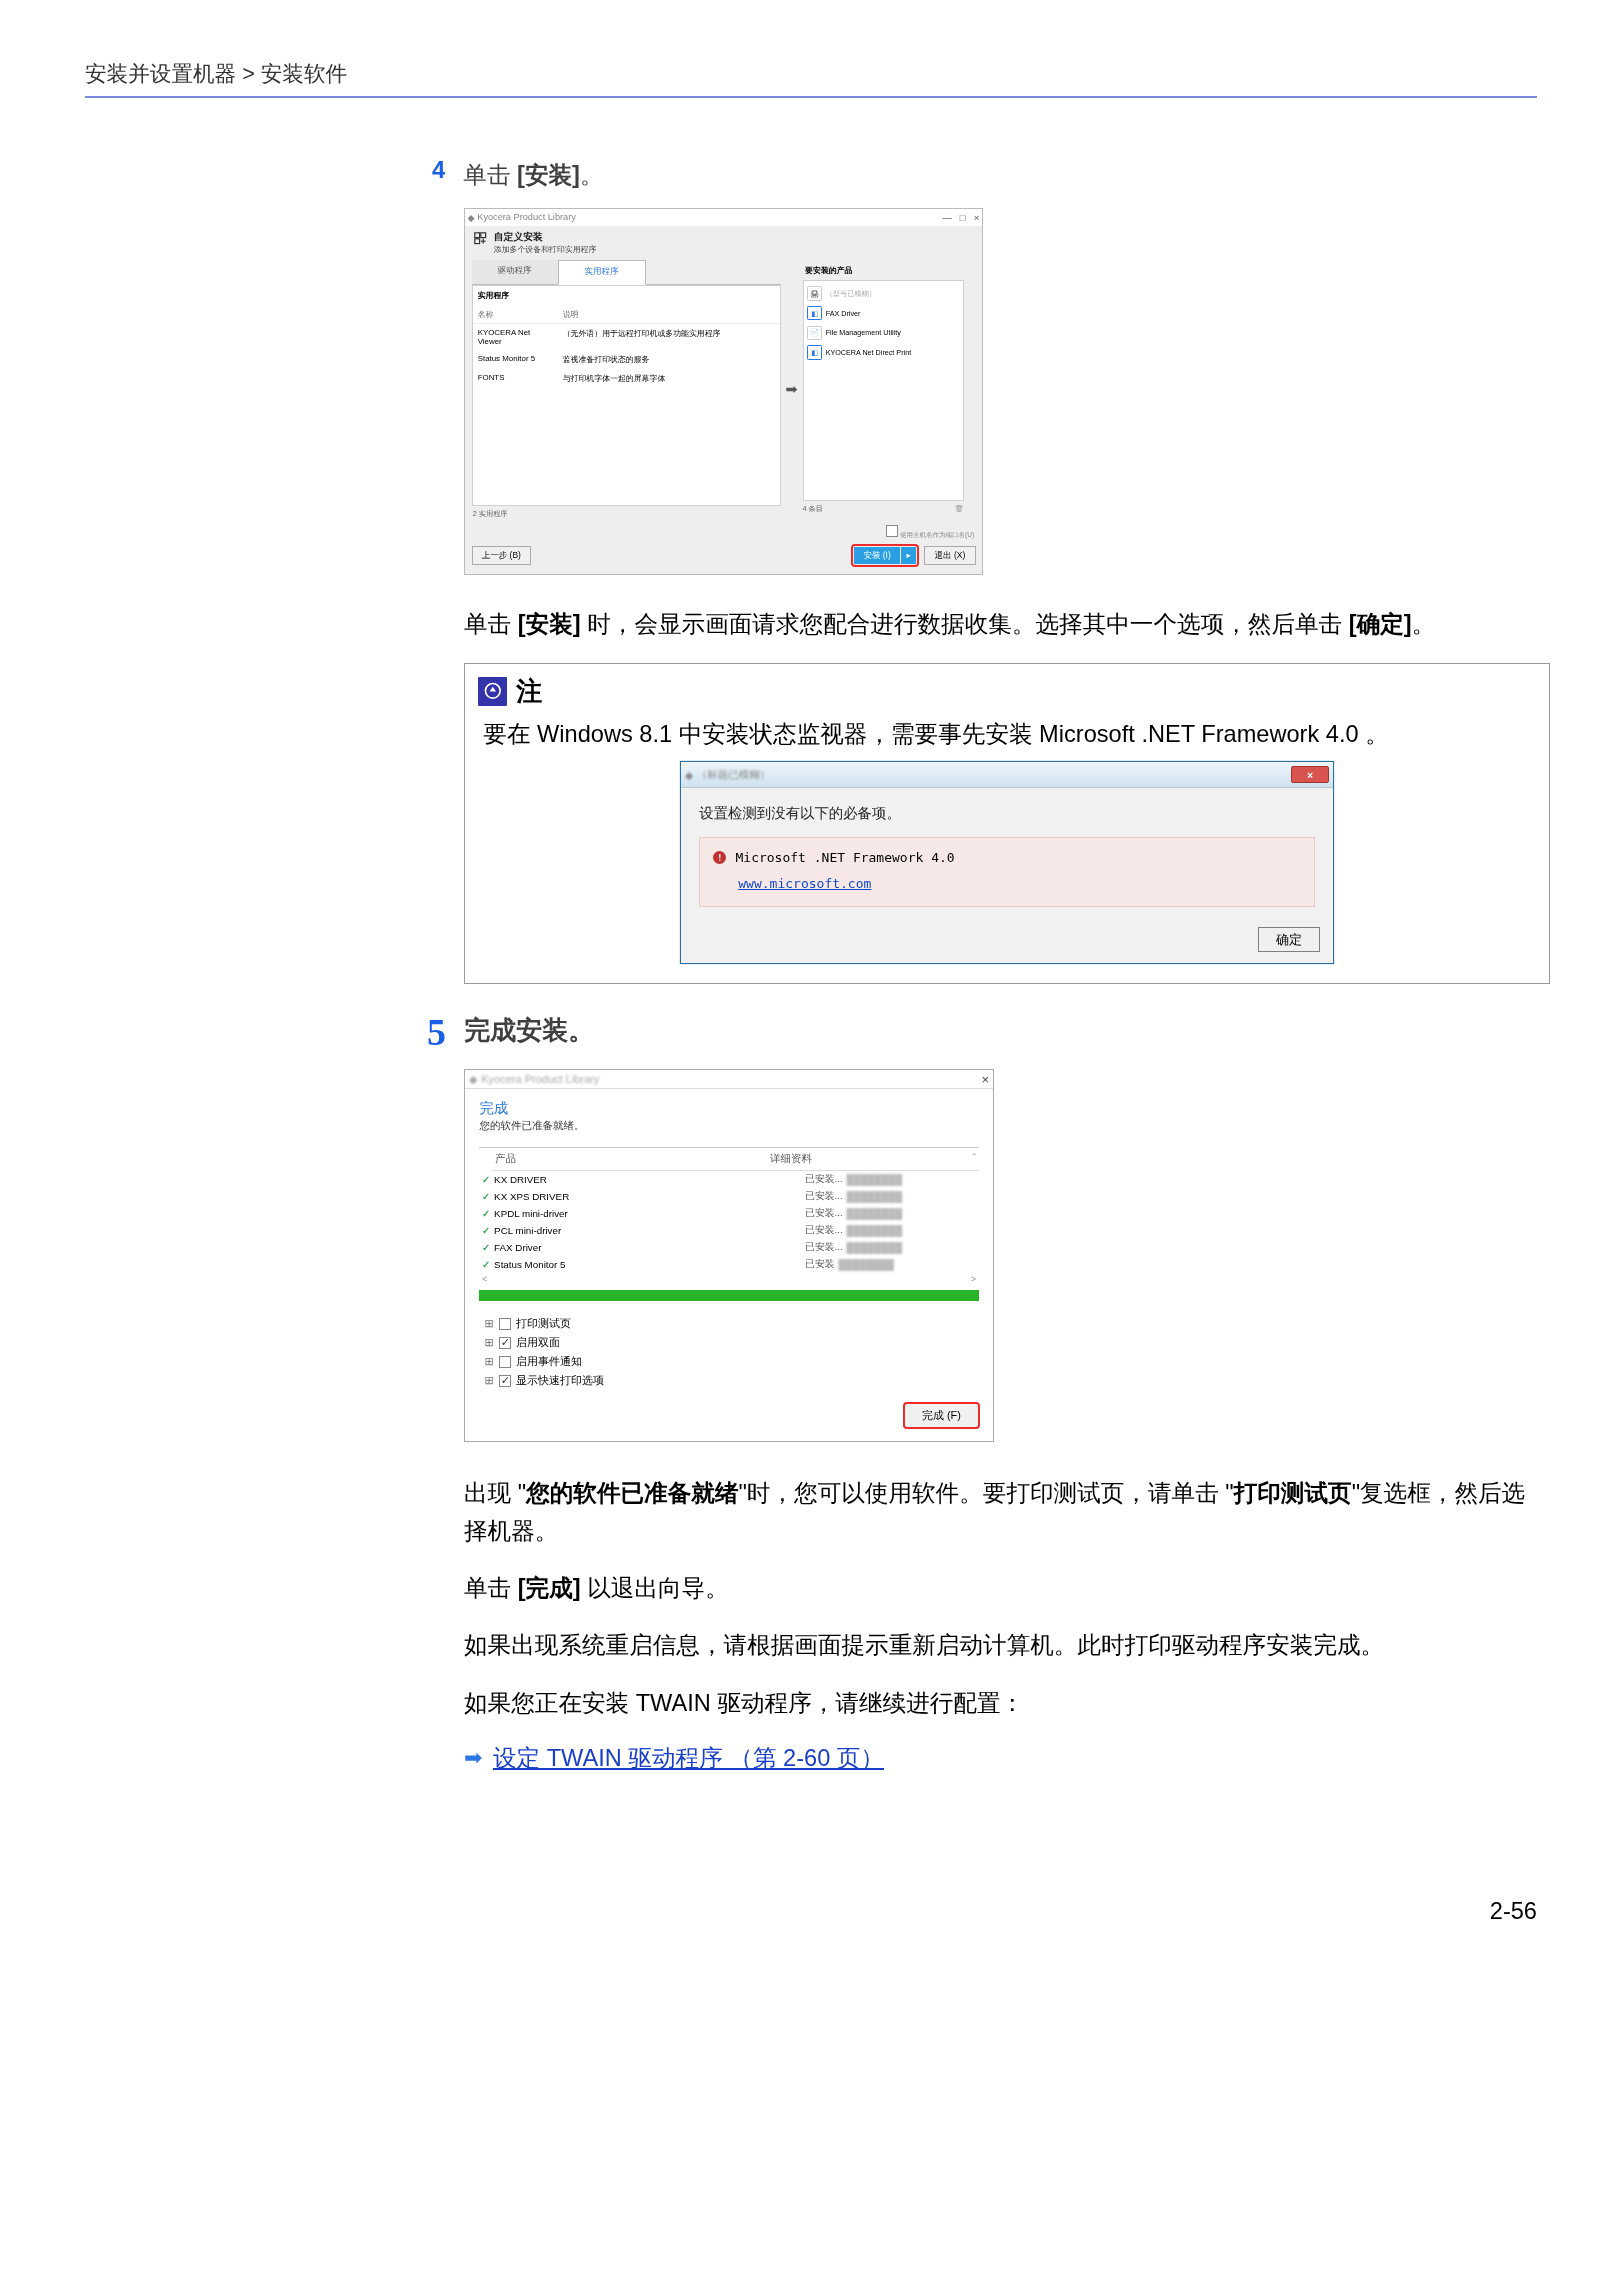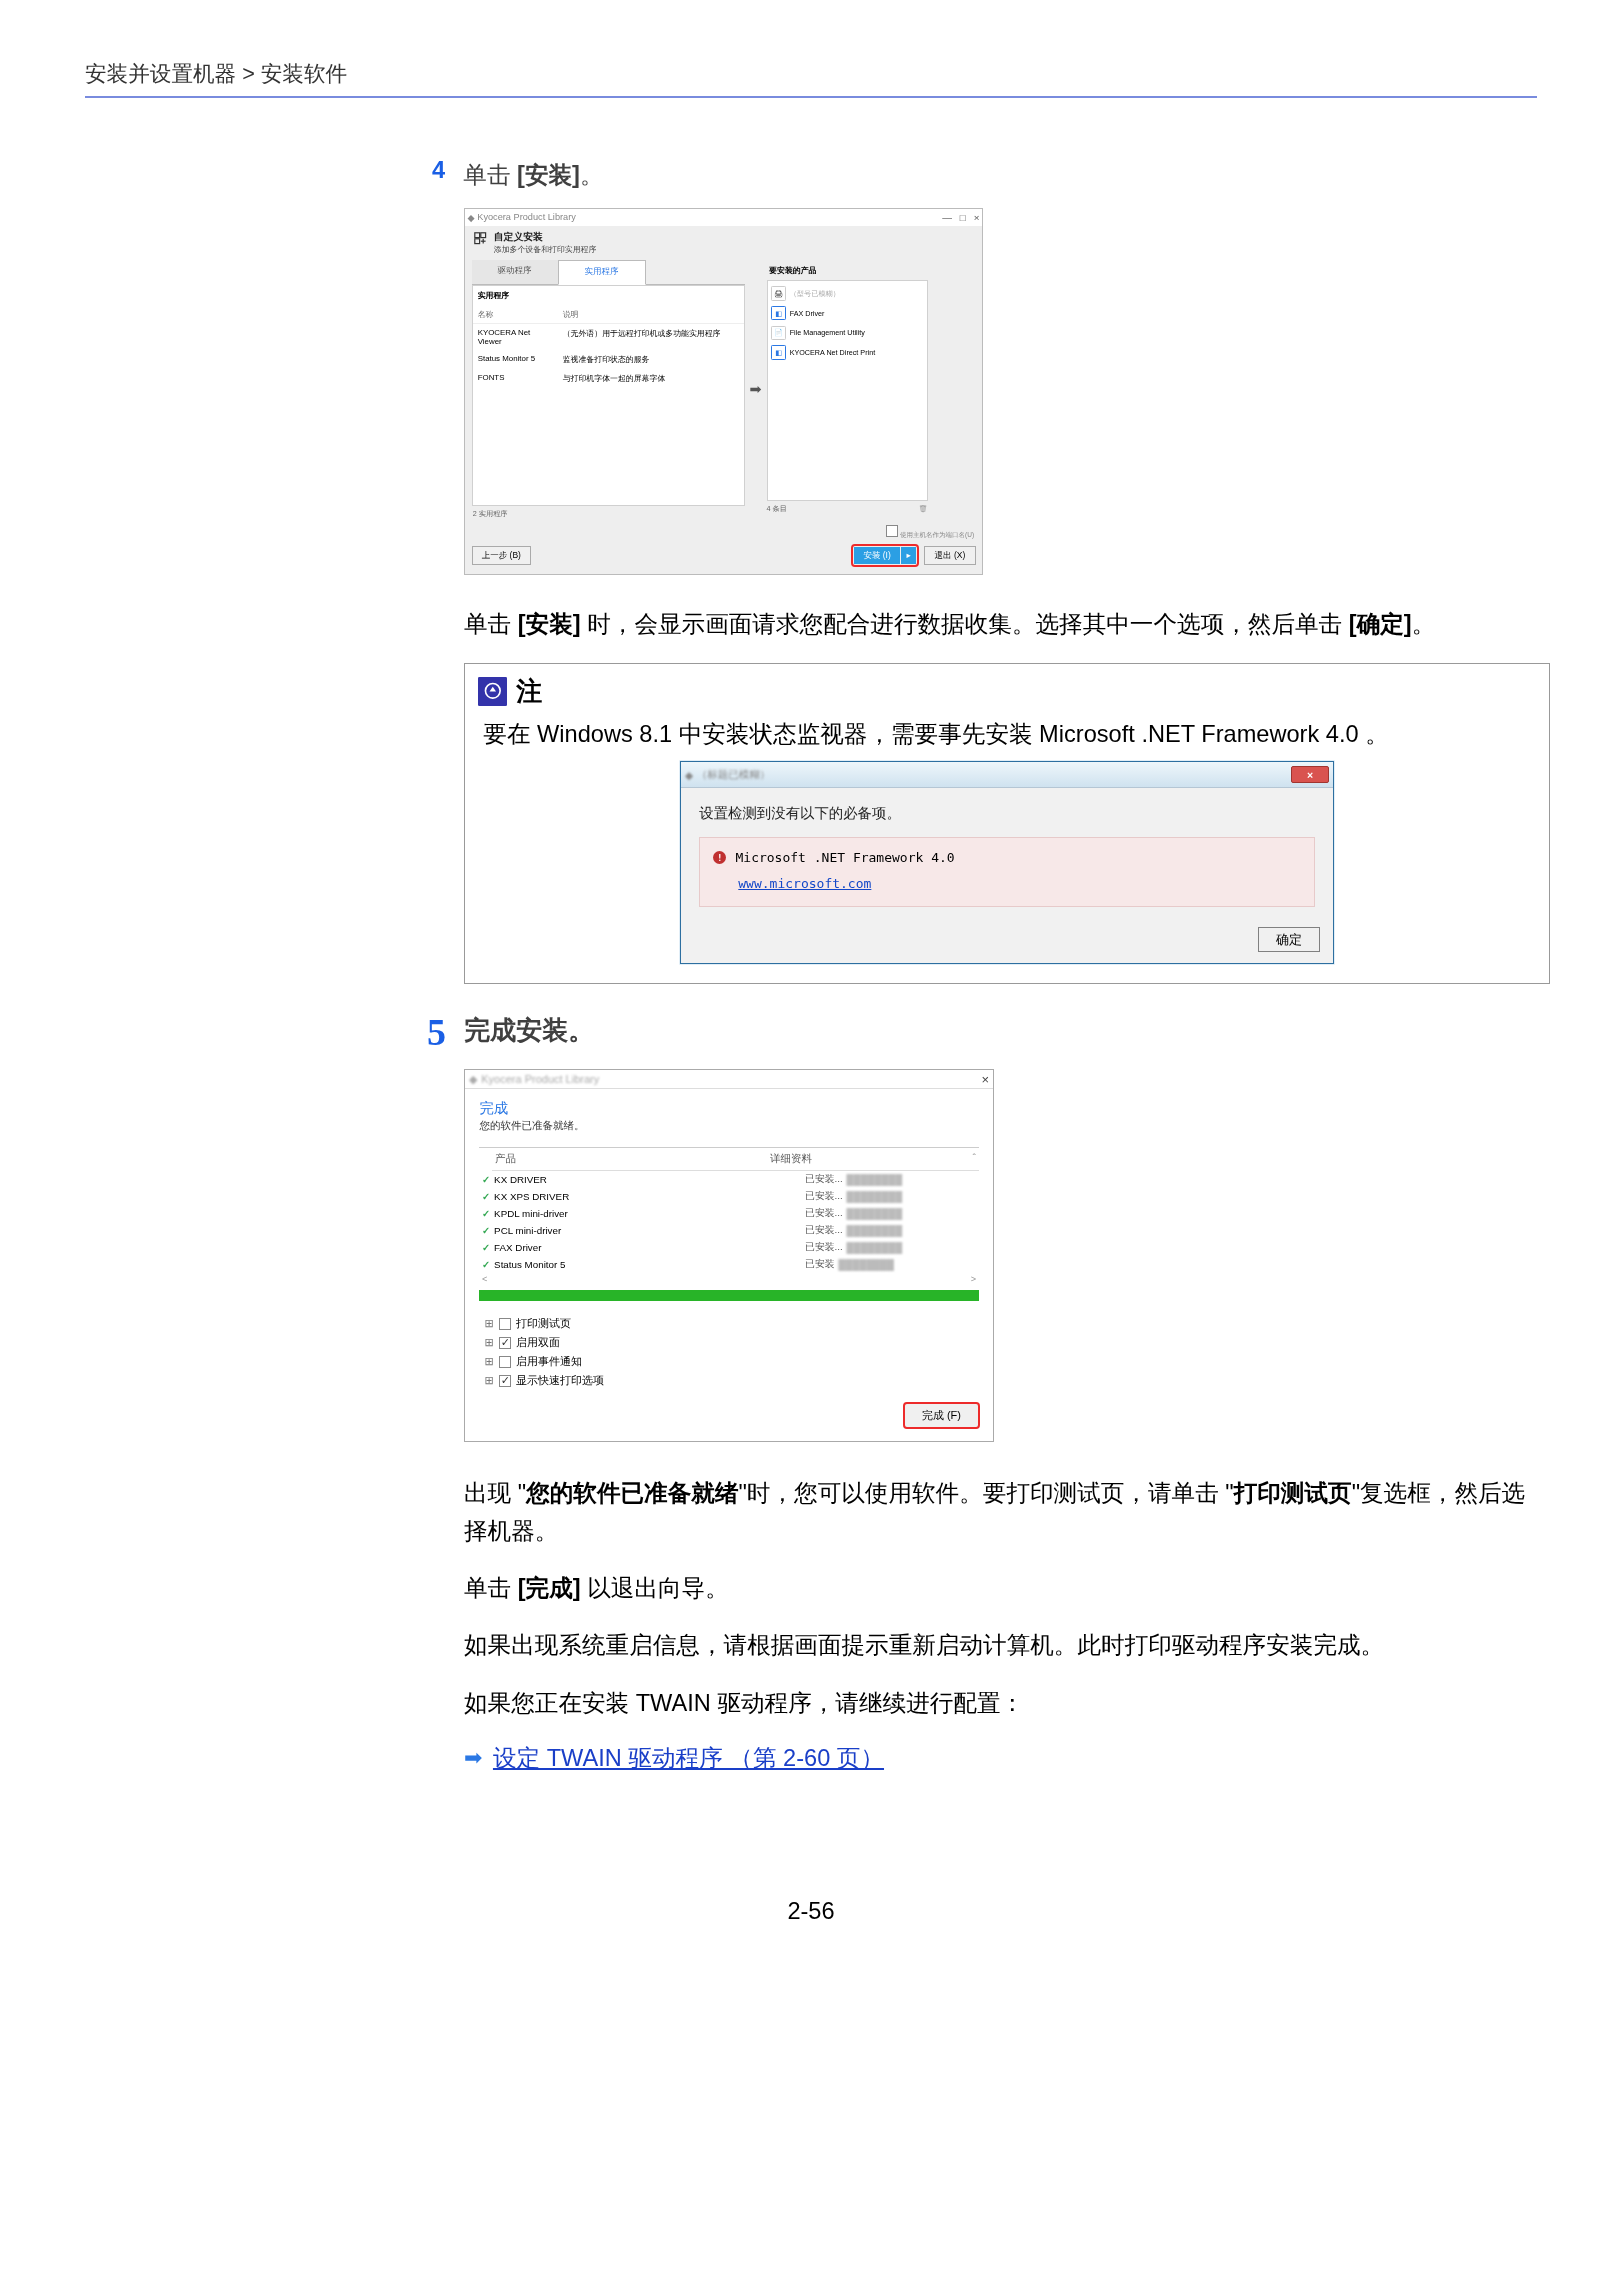--- a/index.html
+++ b/index.html
@@ -56,21 +56,21 @@
     justify-content: space-between;
     padding: 0 2.6px;
   }
   .dlg1-titlebar .left { display: flex; align-items: center; gap: 2.6px; color: #888; filter: blur(0.7px); }
   .dlg1-titlebar .winbtns { display: flex; gap: 7.9px; color: #555; font-size: 9.8px; }
   .dlg1-header { padding: 5.2px 7.9px 5.2px 7.9px; display: flex; gap: 6.5px; align-items: flex-start; }
   .dlg1-header .icon { width: 14.4px; height: 14.4px; }
   .dlg1-header .t1 { font-size: 9.8px; font-weight: bold; color: #222; }
   .dlg1-header .t2 { font-size: 7.9px; color: #444; }
   .dlg1-body { display: flex; gap: 0; padding: 0 6.5px 6.5px 6.5px; position: relative; }
-  .dlg1-left { width: 273px; }
+  .dlg1-left { width: 309px; }
   .dlg1-tabs { display: flex; border-bottom: 0.7px solid #bbb; }
   .dlg1-tab { padding: 5.2px 26px 5.2px 26px; font-size: 8.5px; color: #555; background: #e6e6e6; }
   .dlg1-tab.active { color: #2B78E4; background: #fff; border: 0.7px solid #bbb; border-bottom: 0.7px solid #fff; margin-bottom: -0.7px; }
   .dlg1-list { background: #fff; border: 0.7px solid #d0d0d0; height: 221px; overflow: hidden; }
   .dlg1-list-head { font-weight: bold; padding: 3.9px 5.2px; font-size: 7.9px; }
   .dlg1-list-row { display: flex; padding: 3.9px 5.2px; font-size: 7.9px; gap: 13px; }
   .dlg1-list-row.header { color: #666; border-bottom: 0.7px solid #eee; }
   .dlg1-list-row span:first-child { width: 72px; flex-shrink: 0; }
   .dlg1-arrow { width: 22px; display: flex; align-items: center; justify-content: center; color: #555; font-size: 14.4px; }
   .dlg1-right { width: 161px; }
@@ -172,21 +172,21 @@
   .dlg3-opts { padding: 2.6px 14.4px 11.8px 19.6px; }
   .dlg3-opt { display: flex; align-items: center; gap: 5.2px; padding: 2px 0; font-size: 11px; }
   .dlg3-opt .plus { color: #777; }
   .dlg3-footer { display: flex; justify-content: flex-end; padding: 0 13px 11.8px 13px; }
   .dlg3-done { padding: 3.9px 17px; border: 2px solid #ED2B2B; border-radius: 3.9px; font-size: 11px; background: #f0f0f0; }
 
   .link-row { display: flex; align-items: center; gap: 10.5px; margin-left: 58px; font-size: 23.6px; }
   .link-row .arrow-icon { color: #2B78E4; font-size: 22px; }
   .link-row a { color: #1a3fc8; text-decoration: underline; }
 
-  .page-num { text-align: center; font-size: 23.6px; margin-top: 124px; }
+  .page-num { text-align: right; font-size: 23.6px; margin-top: 124px; }
 
   .checkbox {
     display: inline-block; width: 11.8px; height: 11.8px; border: 0.7px solid #888; background: #fff;
     position: relative;
   }
   .checkbox.checked::after {
     content: "✓"; position: absolute; top: -2px; left: 0.7px; font-size: 11px; color: #333;
   }
 </style>
 </head>

